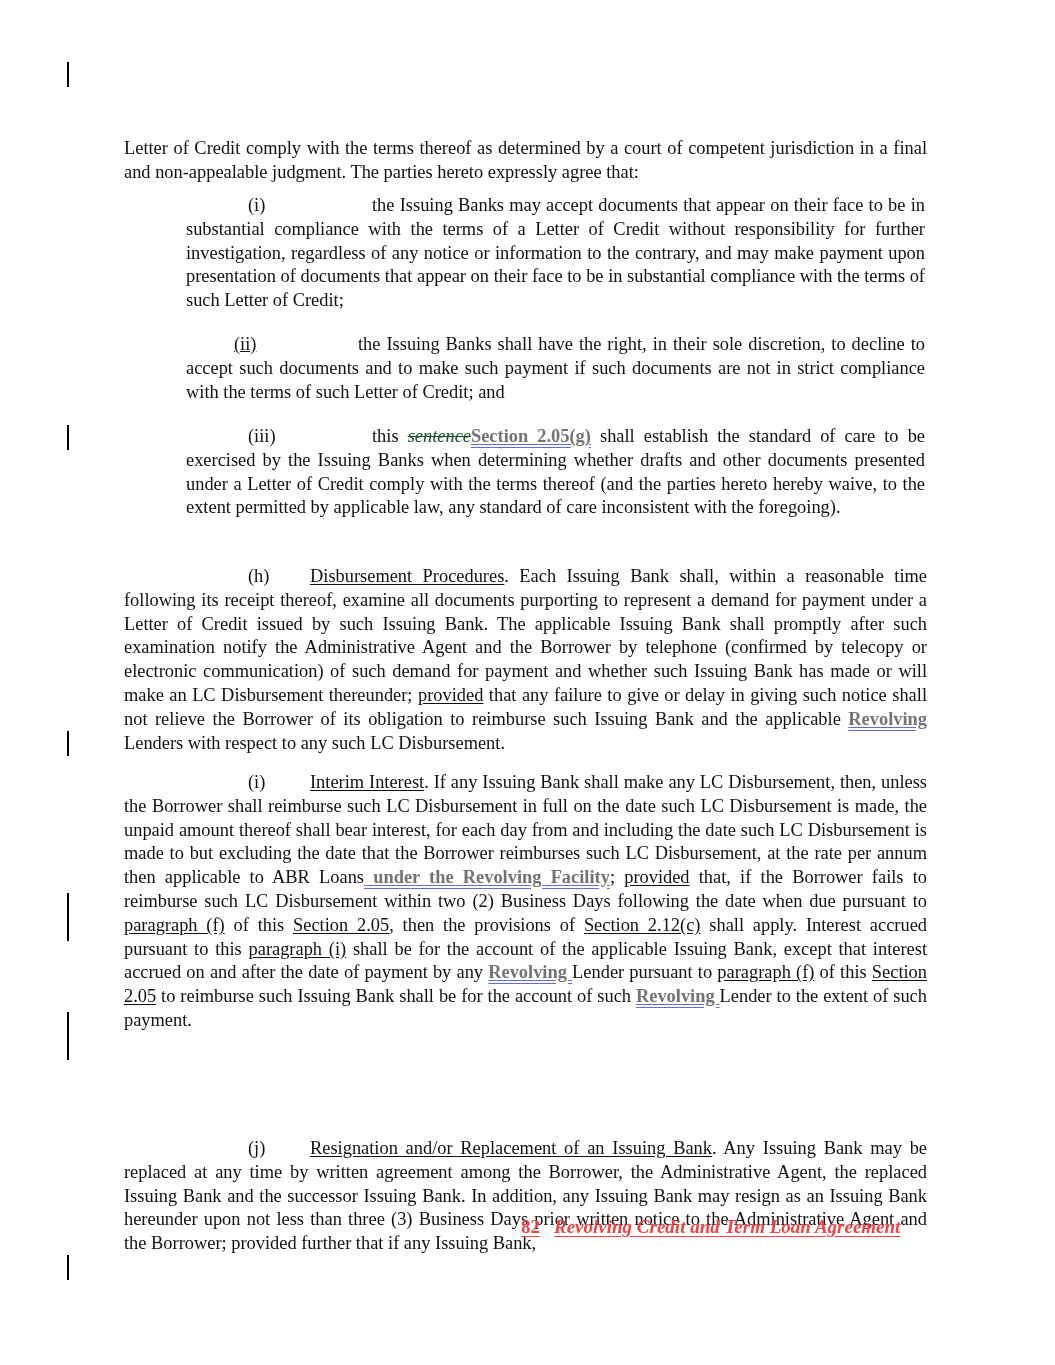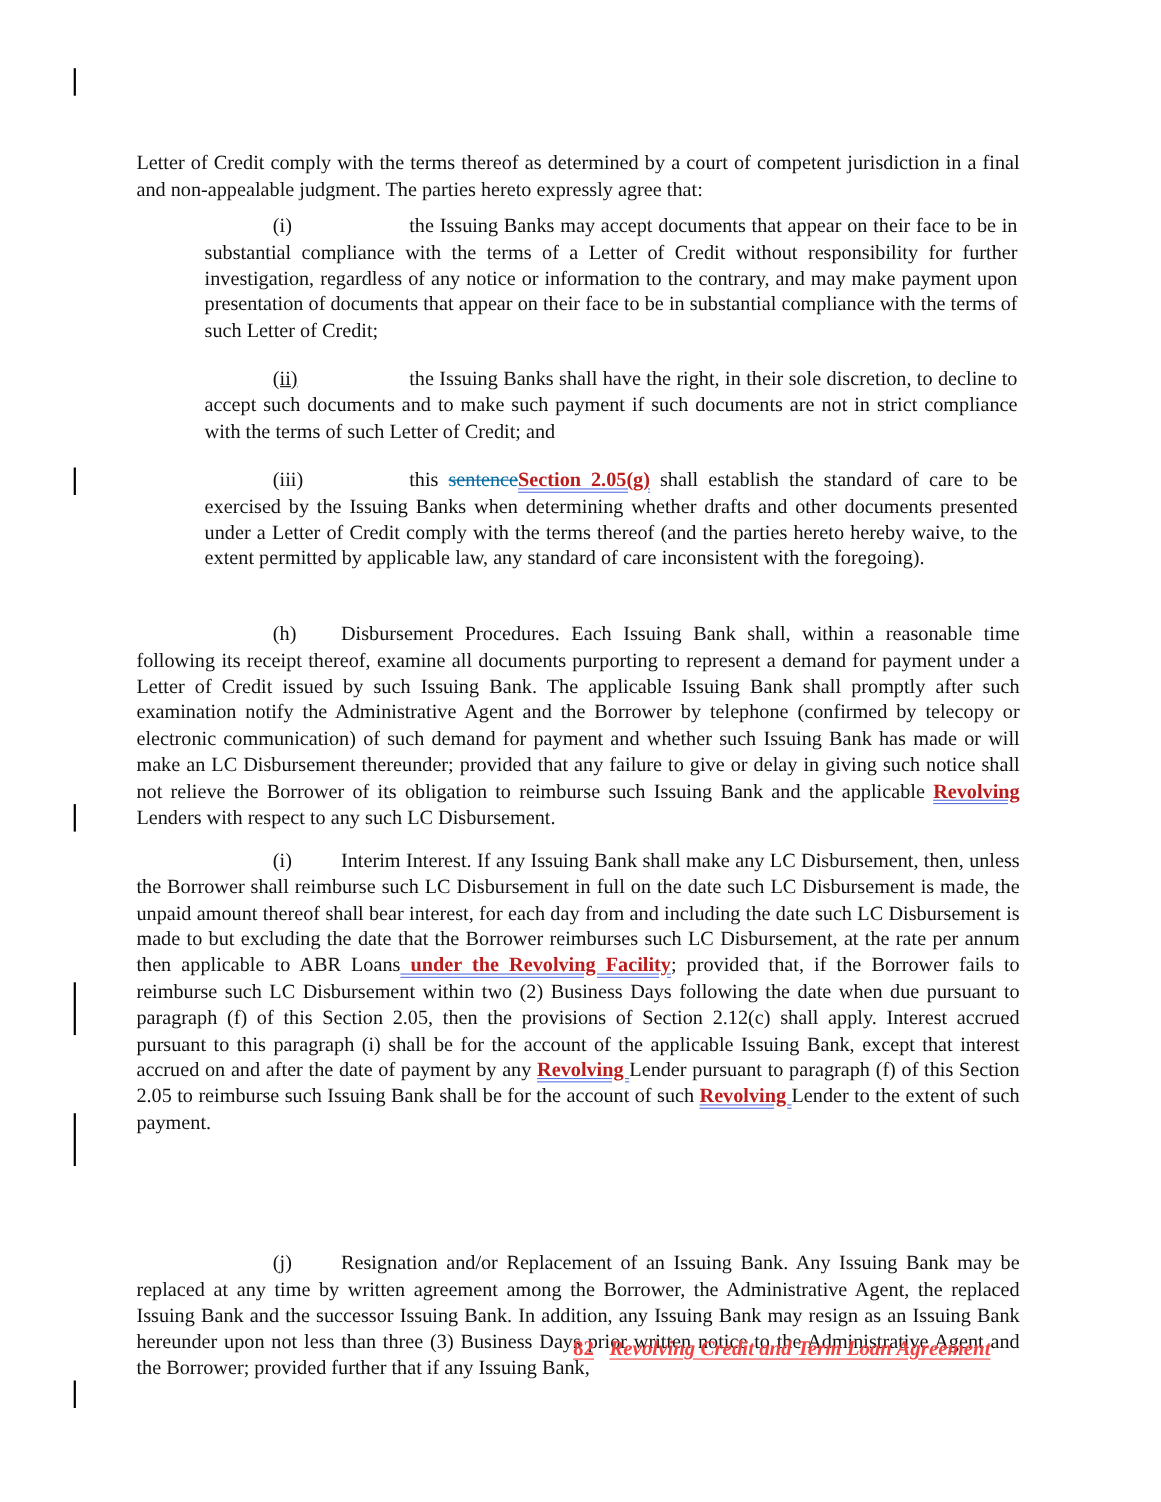--- a/index.html
+++ b/index.html
@@ -9,23 +9,23 @@
     color: #111111;
     font-size: 18.4px;
     line-height: 23.8px;
   }
   .bar { position: absolute; left: 67px; width: 2px; background: #000; }
   .page { position: absolute; left: 124px; top: 125px; width: 803px; }
   p { margin: 0; text-align: justify; }
   .blk { position: absolute; left: 0; width: 803px; }
   .ind { padding-left: 62px; width: 739px; }
   .lbl { display: inline-block; }
-  .u { text-underline-offset: 2px; }
-  .ins { color: #b91c1c; font-weight: bold; text-decoration: underline double; text-decoration-color: #5a6fe0; text-underline-offset: 2px; }
-  .del { color: #0369a1; text-decoration: line-through; }
+  .u { text-decoration: underline; text-underline-offset: 2px; }
+  .ins { color: #737373; font-weight: bold; text-decoration: underline double; text-decoration-color: #5a6fe0; text-underline-offset: 2px; }
+  .del { color: #14532d; text-decoration: line-through; font-style: italic; }
   .footer { position: absolute; left: 521px; top: 1215px; color: #ef4444; font-weight: bold; font-size: 19px; text-decoration: underline; text-underline-offset: 3px; white-space: nowrap; }
   .footer .title { font-style: italic; margin-left: 14px; }
 </style>
 </head>
 <body>
 
 <div class="bar" style="top:62px;height:25px;"></div>
 <div class="bar" style="top:425px;height:25px;"></div>
 <div class="bar" style="top:731px;height:25px;"></div>
 <div class="bar" style="top:893px;height:48px;"></div>
@@ -34,21 +34,21 @@
 
 <div class="page">
 
   <p class="blk" style="top:0;margin-top:12px;">Letter of Credit comply with the terms thereof as determined by a court of competent jurisdiction in a final and non-appealable judgment.  The parties hereto expressly agree that:</p>
 
   <p class="blk ind" style="top:69px;">
     <span class="lbl" style="width:62px;margin-left:62px;">(i)</span><span style="display:inline-block;width:62px;"></span><span>the Issuing Banks may accept documents that appear on their face to be in substantial compliance with the terms of a Letter of Credit without responsibility for further investigation, regardless of any notice or information to the contrary, and may make payment upon presentation of documents that appear on their face to be in substantial compliance with the terms of such Letter of Credit;</span>
   </p>
 
   <p class="blk ind" style="top:208px;">
-    <span class="lbl" style="width:62px;margin-left:62px;text-decoration:underline;">(ii)</span><span style="display:inline-block;width:62px;"></span><span>the Issuing Banks shall have the right, in their sole discretion, to decline to accept such documents and to make such payment if such documents are not in strict compliance with the terms of such Letter of Credit; and</span>
+    <span class="lbl" style="width:62px;margin-left:48px;text-decoration:underline;">(ii)</span><span style="display:inline-block;width:62px;"></span><span>the Issuing Banks shall have the right, in their sole discretion, to decline to accept such documents and to make such payment if such documents are not in strict compliance with the terms of such Letter of Credit; and</span>
   </p>
 
   <p class="blk ind" style="top:300px;">
     <span class="lbl" style="width:62px;margin-left:62px;">(iii)</span><span style="display:inline-block;width:62px;"></span><span>this </span><span class="del">sentence</span><span class="ins">Section 2.05(g)</span><span> shall establish the standard of care to be exercised by the Issuing Banks when determining whether drafts and other documents presented under a Letter of Credit comply with the terms thereof (and the parties hereto hereby waive, to the extent permitted by applicable law, any standard of care inconsistent with the foregoing).</span>
   </p>
 
   <p class="blk" style="top:440px;">
     <span class="lbl" style="width:62px;margin-left:124px;">(h)</span><span class="u">Disbursement Procedures</span><span>.  Each Issuing Bank shall, within a reasonable time following its receipt thereof, examine all documents purporting to represent a demand for payment under a Letter of Credit issued by such Issuing Bank.  The applicable Issuing Bank shall promptly after such examination notify the Administrative Agent and the Borrower by telephone (confirmed by telecopy or electronic communication) of such demand for payment and whether such Issuing Bank has made or will make an LC Disbursement thereunder; </span><span class="u">provided</span><span> that any failure to give or delay in giving such notice shall not relieve the Borrower of its obligation to reimburse such Issuing Bank and the applicable </span><span class="ins">Revolving </span><span>Lenders with respect to any such LC Disbursement.</span>
   </p>
 

